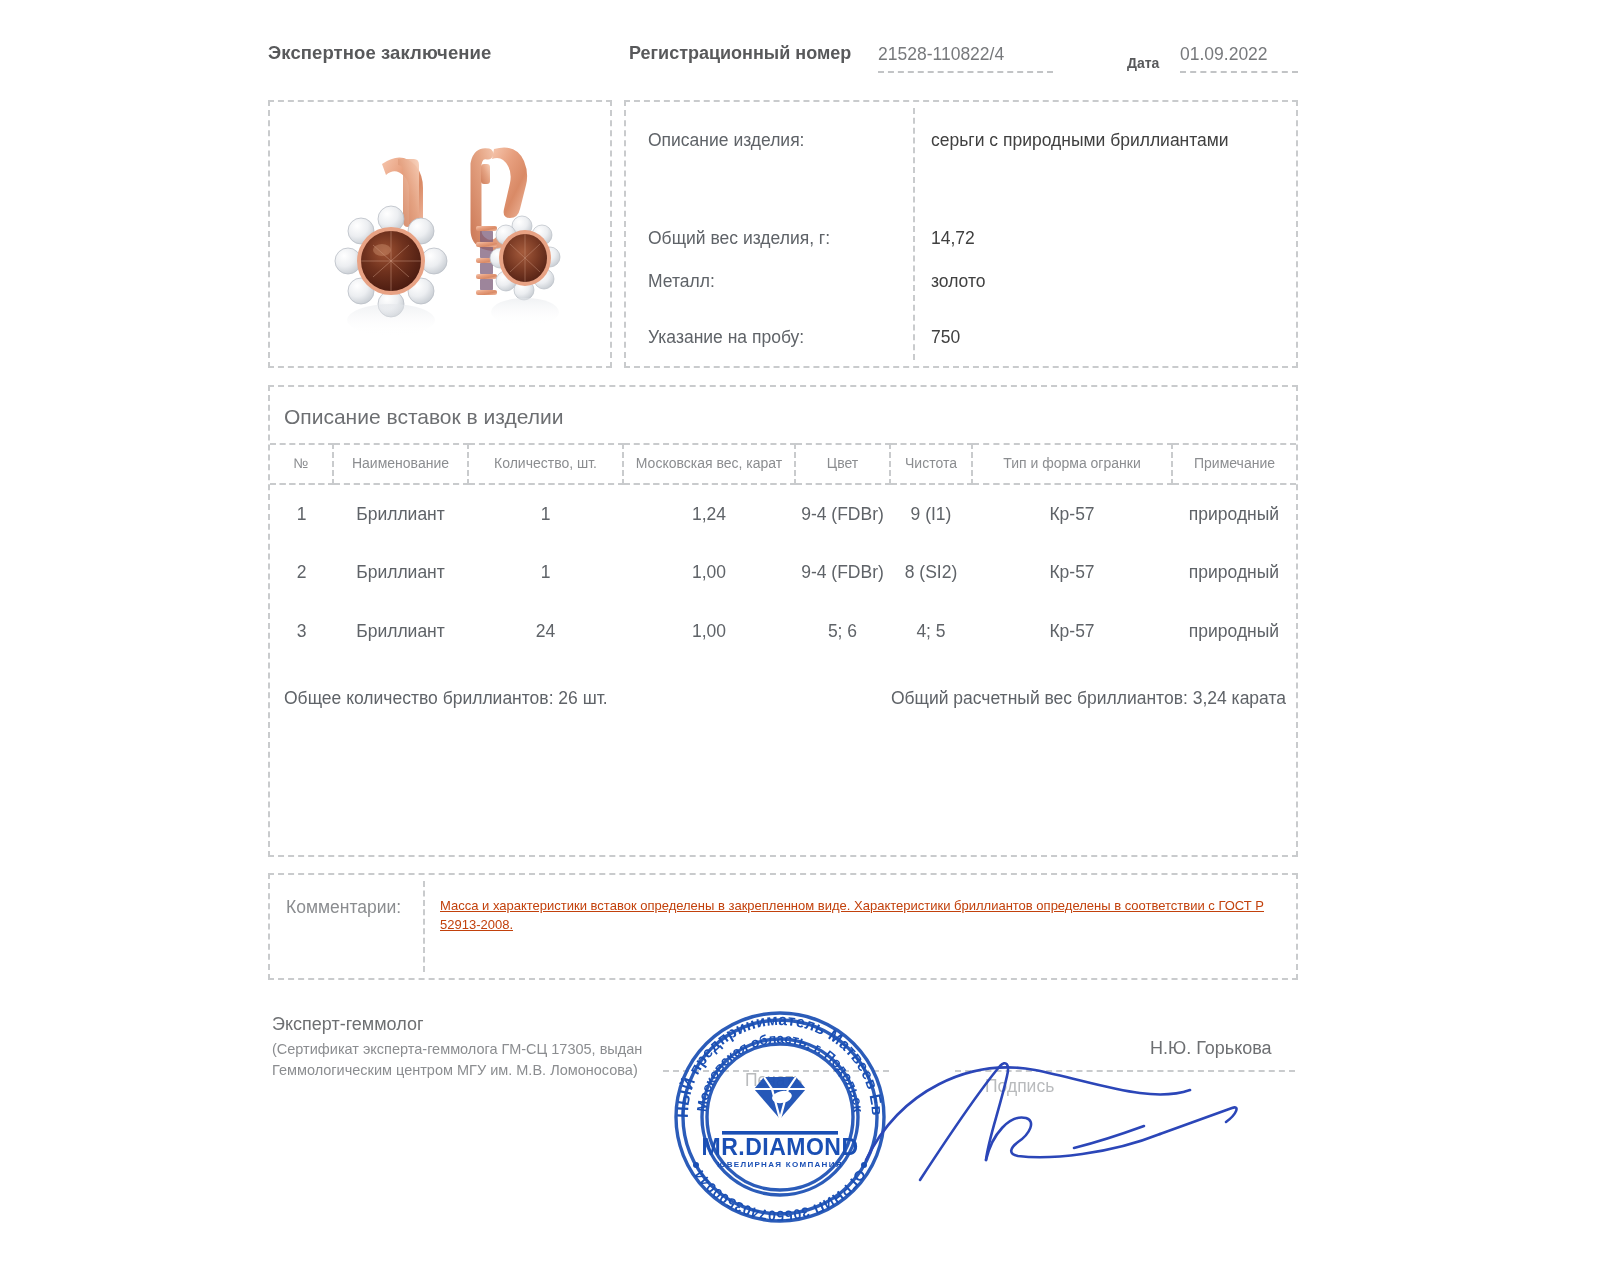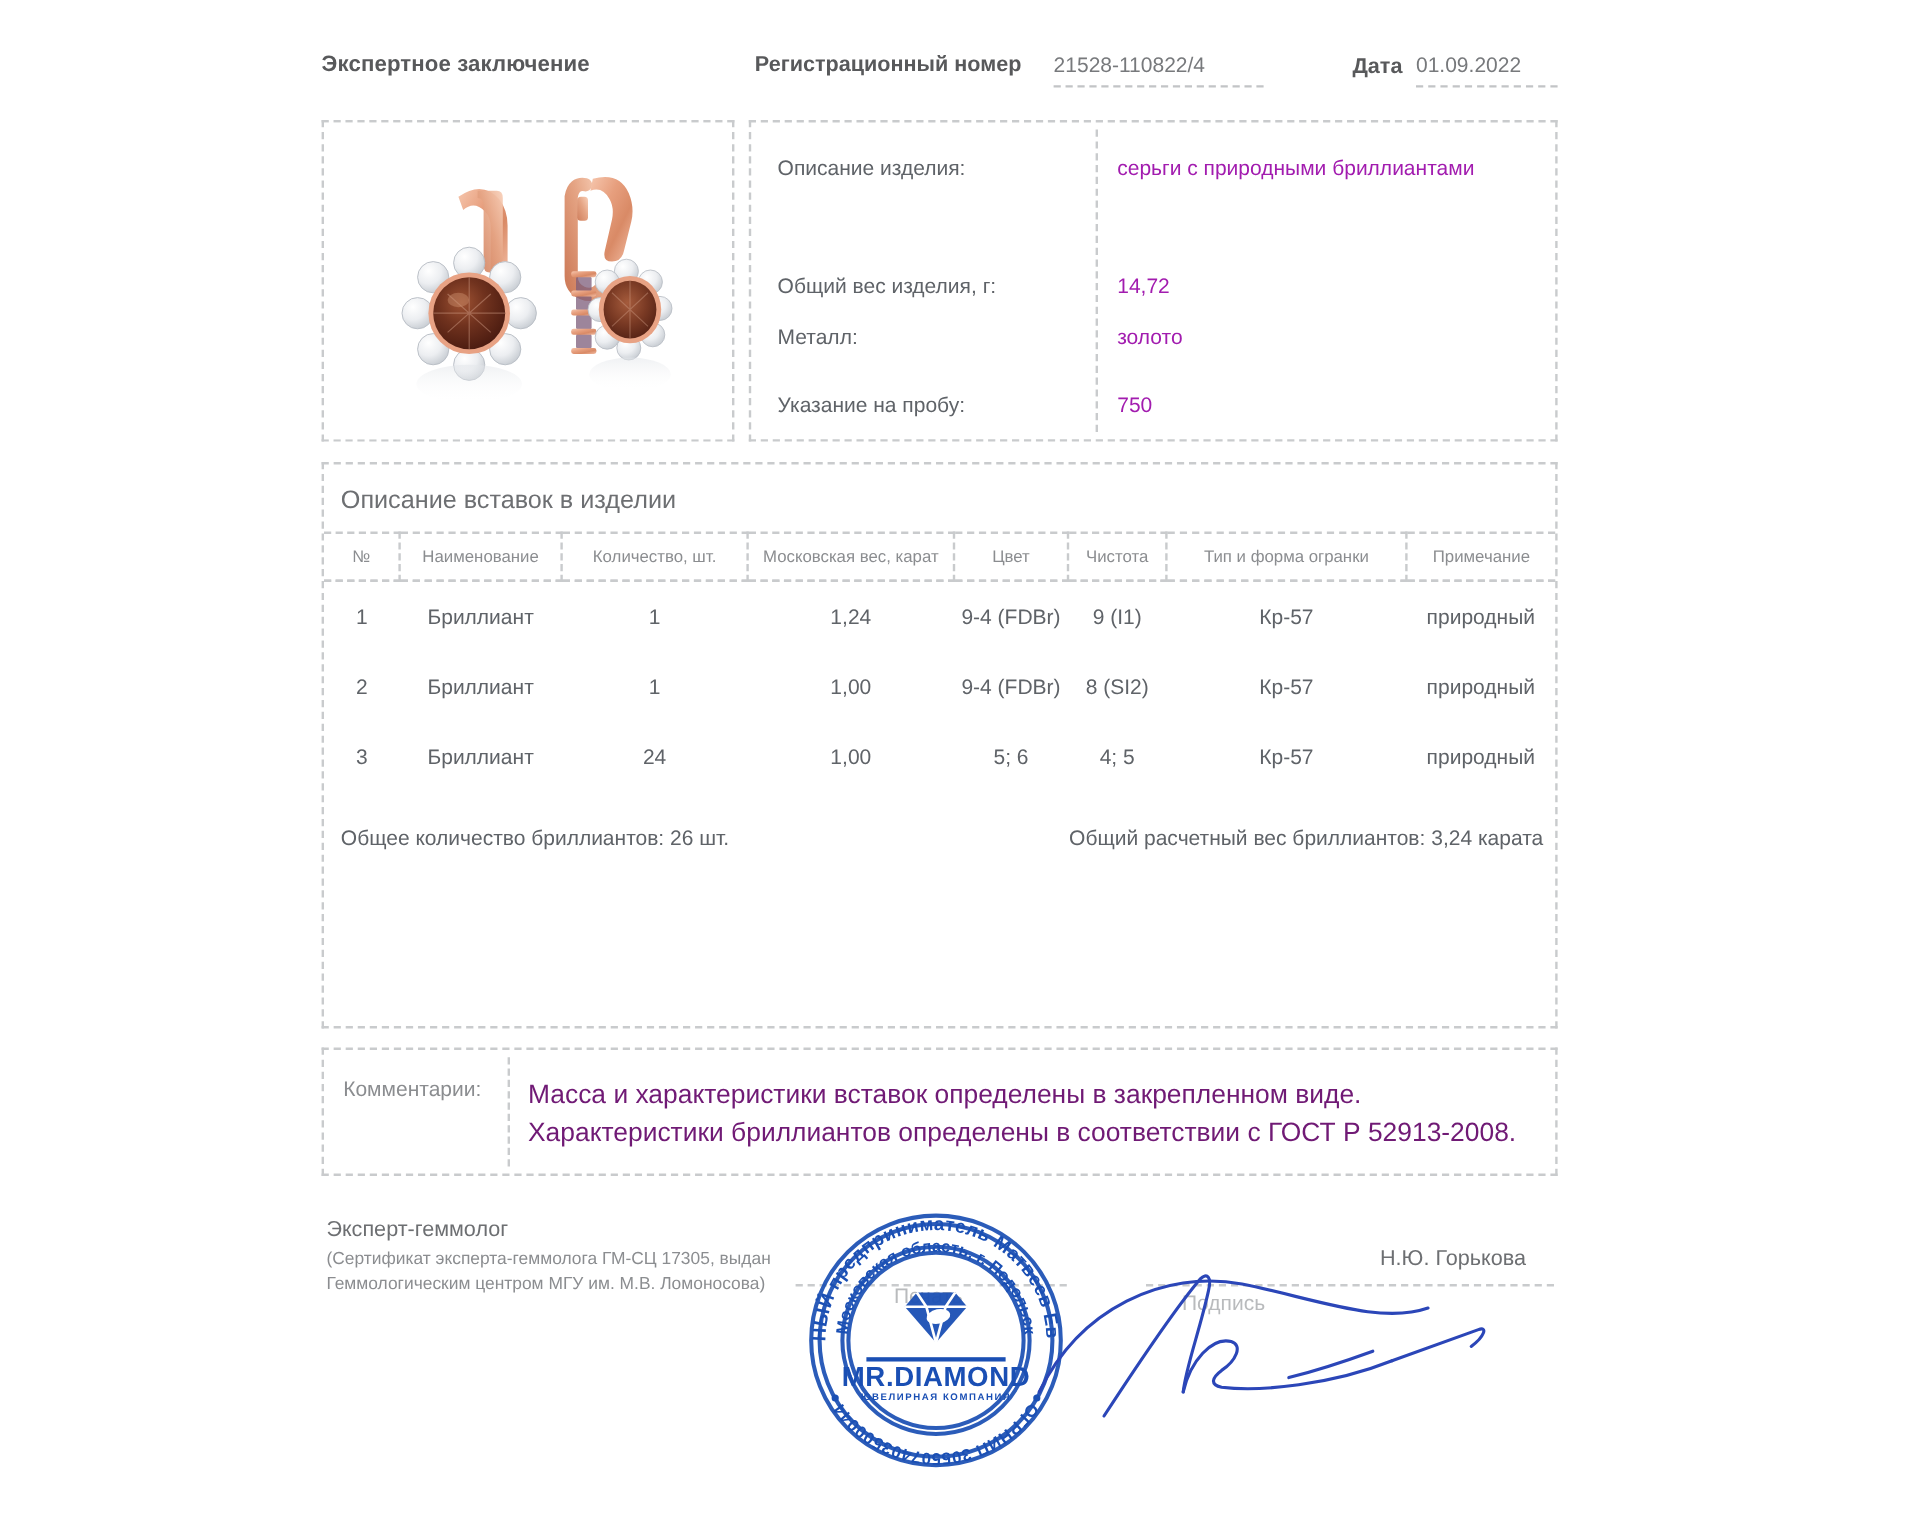--- a/index.html
+++ b/index.html
@@ -23,42 +23,42 @@
   .hdr-reg-label {
     position: absolute; left: 361px; top: 1px;
     font-size: 18px; font-weight: 700; color: #58595b; text-align: center;
   }
   .hdr-reg-value {
     position: absolute; left: 610px; top: 2px; width: 175px; padding-bottom: 6px;
     font-size: 17.5px; color: #77797c;
     border-bottom: 2px dashed #c2c4c6;
   }
   .hdr-date-label {
-    position: absolute; left: 859px; top: 3px;
-    font-size: 18px; font-weight: 700; color: #58595b;
+    position: absolute; left: 859px; top: 13px;
+    font-size: 14px; font-weight: 700; color: #58595b;
   }
   .hdr-date-value {
     position: absolute; left: 912px; top: 2px; width: 118px; padding-bottom: 6px;
     font-size: 17.5px; color: #77797c;
     border-bottom: 2px dashed #c2c4c6;
   }
 
   
   .dbox { border: 2px dashed #c9cbcd; position: absolute; }
 
   
   .photo-box { left: 268px; top: 100px; width: 344px; height: 268px; background:#fff; }
   .photo-inner { position: absolute; inset: 0; overflow: hidden; }
 
   
   .info-box { left: 624px; top: 100px; width: 674px; height: 268px; }
   .info-split { position: absolute; left: 287px; top: 6px; bottom: 6px; width: 0;
                 border-left: 2px dashed #c9cbcd; }
   .info-row { position: absolute; left: 22px; font-size: 17.5px; color: #5f6368; }
-  .info-val { position: absolute; left: 305px; font-size: 17.5px; color: #a21caf; }
+  .info-val { position: absolute; left: 305px; font-size: 17.5px; color: #404040; }
   .r1 { top: 28px; } .r2 { top: 126px; } .r3 { top: 169px; } .r4 { top: 225px; }
 
   
   .inserts-box { left: 268px; top: 385px; width: 1030px; height: 472px; }
   .inserts-title {
     position: absolute; left: 14px; top: 18px;
     font-size: 21px; color: #6d6f72;
   }
 
   table.inserts { position: absolute; left: 0; top: 56px; width: 1026px;
@@ -87,21 +87,21 @@
   .totals { position: absolute; left: 0; top: 285px; width: 1026px; height: 60px; }
   .tot-left  { position: absolute; left: 14px; top: 16px; font-size: 17.5px; color:#5f6368; }
   .tot-right { position: absolute; right: 10px; top: 16px; font-size: 17.5px; color:#5f6368; }
 
   
   .comments-box { left: 268px; top: 873px; width: 1030px; height: 107px; }
   .comments-split { position: absolute; left: 153px; top: 6px; bottom: 6px; width:0;
                     border-left: 2px dashed #c9cbcd; }
   .comments-label { position: absolute; left: 16px; top: 22px; font-size: 17.5px; color:#8b8d90; }
   .comments-text  { position: absolute; left: 170px; top: 21px; right: 24px;
-                    font-size: 22px; color:#701a75; line-height: 1.47; }
+                    font-size: 13px; color:#c2410c; line-height: 1.47; text-decoration: underline; }
 
   
   .expert-title { position: absolute; left: 272px; top: 1014px;
                   font-size: 18px; color: #6d6f72; }
   .expert-sub   { position: absolute; left: 272px; top: 1039px; width: 400px;
                   font-size: 14.5px; color: #8b8d90; line-height: 1.42; }
 
   .stamp-slot {
     position: absolute; left: 663px; top: 1070px; width: 226px; height: 1px;
     border-top: 2px dashed #c9cbcd;

